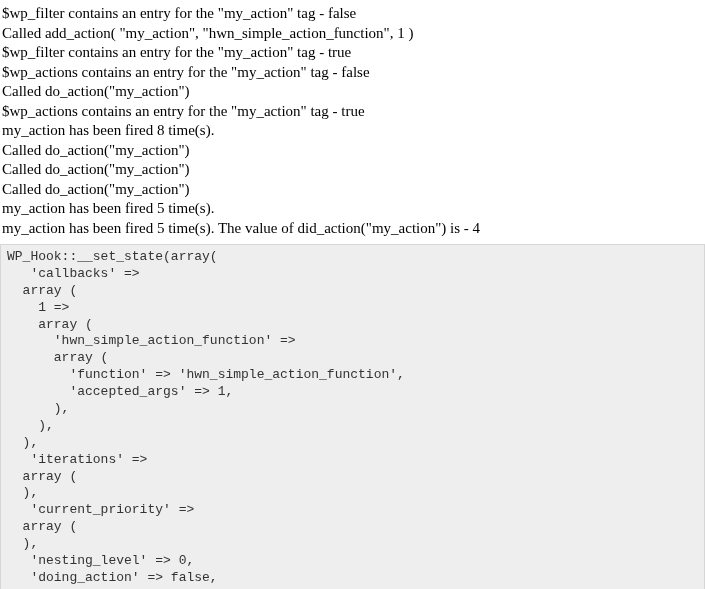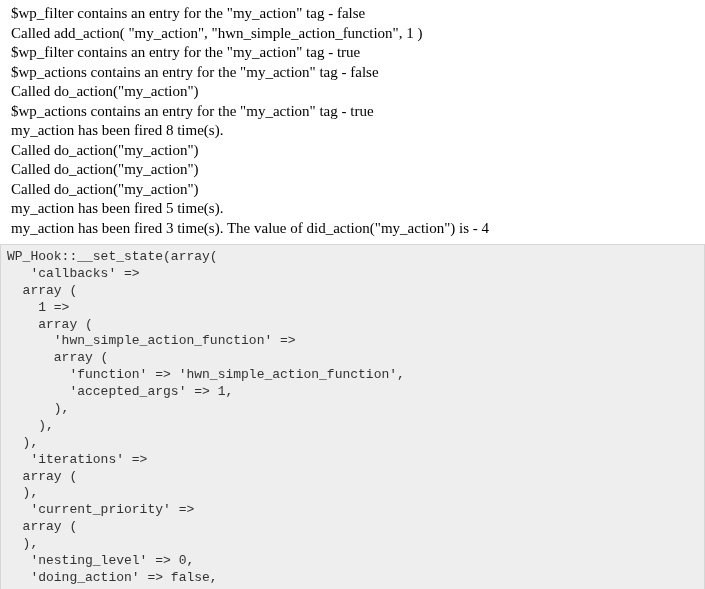--- a/index.html
+++ b/index.html
@@ -5,21 +5,21 @@
   * { margin: 0; padding: 0; box-sizing: border-box; }
   body {
     font-family: "Times New Roman", serif;
     font-size: 15px;
     line-height: 1.3;
     color: #000;
     background: #fff;
     width: 705px;
   }
   .plain-block {
-    padding: 4px 6px 2px 11px;
+    padding: 4px 6px 2px 2px;
   }
   .plain-line {
     display: block;
   }
   .code-block {
     background: #eeeeee;
     border: 1px solid #d6d6d6;
     padding: 4px 6px;
     font-family: "Courier New", monospace;
     font-size: 13px;
@@ -37,21 +37,21 @@
   <span class="plain-line">Called add_action( "my_action", "hwn_simple_action_function", 1 )</span>
   <span class="plain-line">$wp_filter contains an entry for the "my_action" tag - true</span>
   <span class="plain-line">$wp_actions contains an entry for the "my_action" tag - false</span>
   <span class="plain-line">Called do_action("my_action")</span>
   <span class="plain-line">$wp_actions contains an entry for the "my_action" tag - true</span>
   <span class="plain-line">my_action has been fired 8 time(s).</span>
   <span class="plain-line">Called do_action("my_action")</span>
   <span class="plain-line">Called do_action("my_action")</span>
   <span class="plain-line">Called do_action("my_action")</span>
   <span class="plain-line">my_action has been fired 5 time(s).</span>
-  <span class="plain-line">my_action has been fired 3 time(s). The value of did_action("my_action") is - 4</span>
+  <span class="plain-line">my_action has been fired 5 time(s). The value of did_action("my_action") is - 4</span>
 </div>
 
 <div class="code-block">WP_Hook::__set_state(array(
    'callbacks' =&gt;
   array (
     1 =&gt;
     array (
       'hwn_simple_action_function' =&gt;
       array (
         'function' =&gt; 'hwn_simple_action_function',

